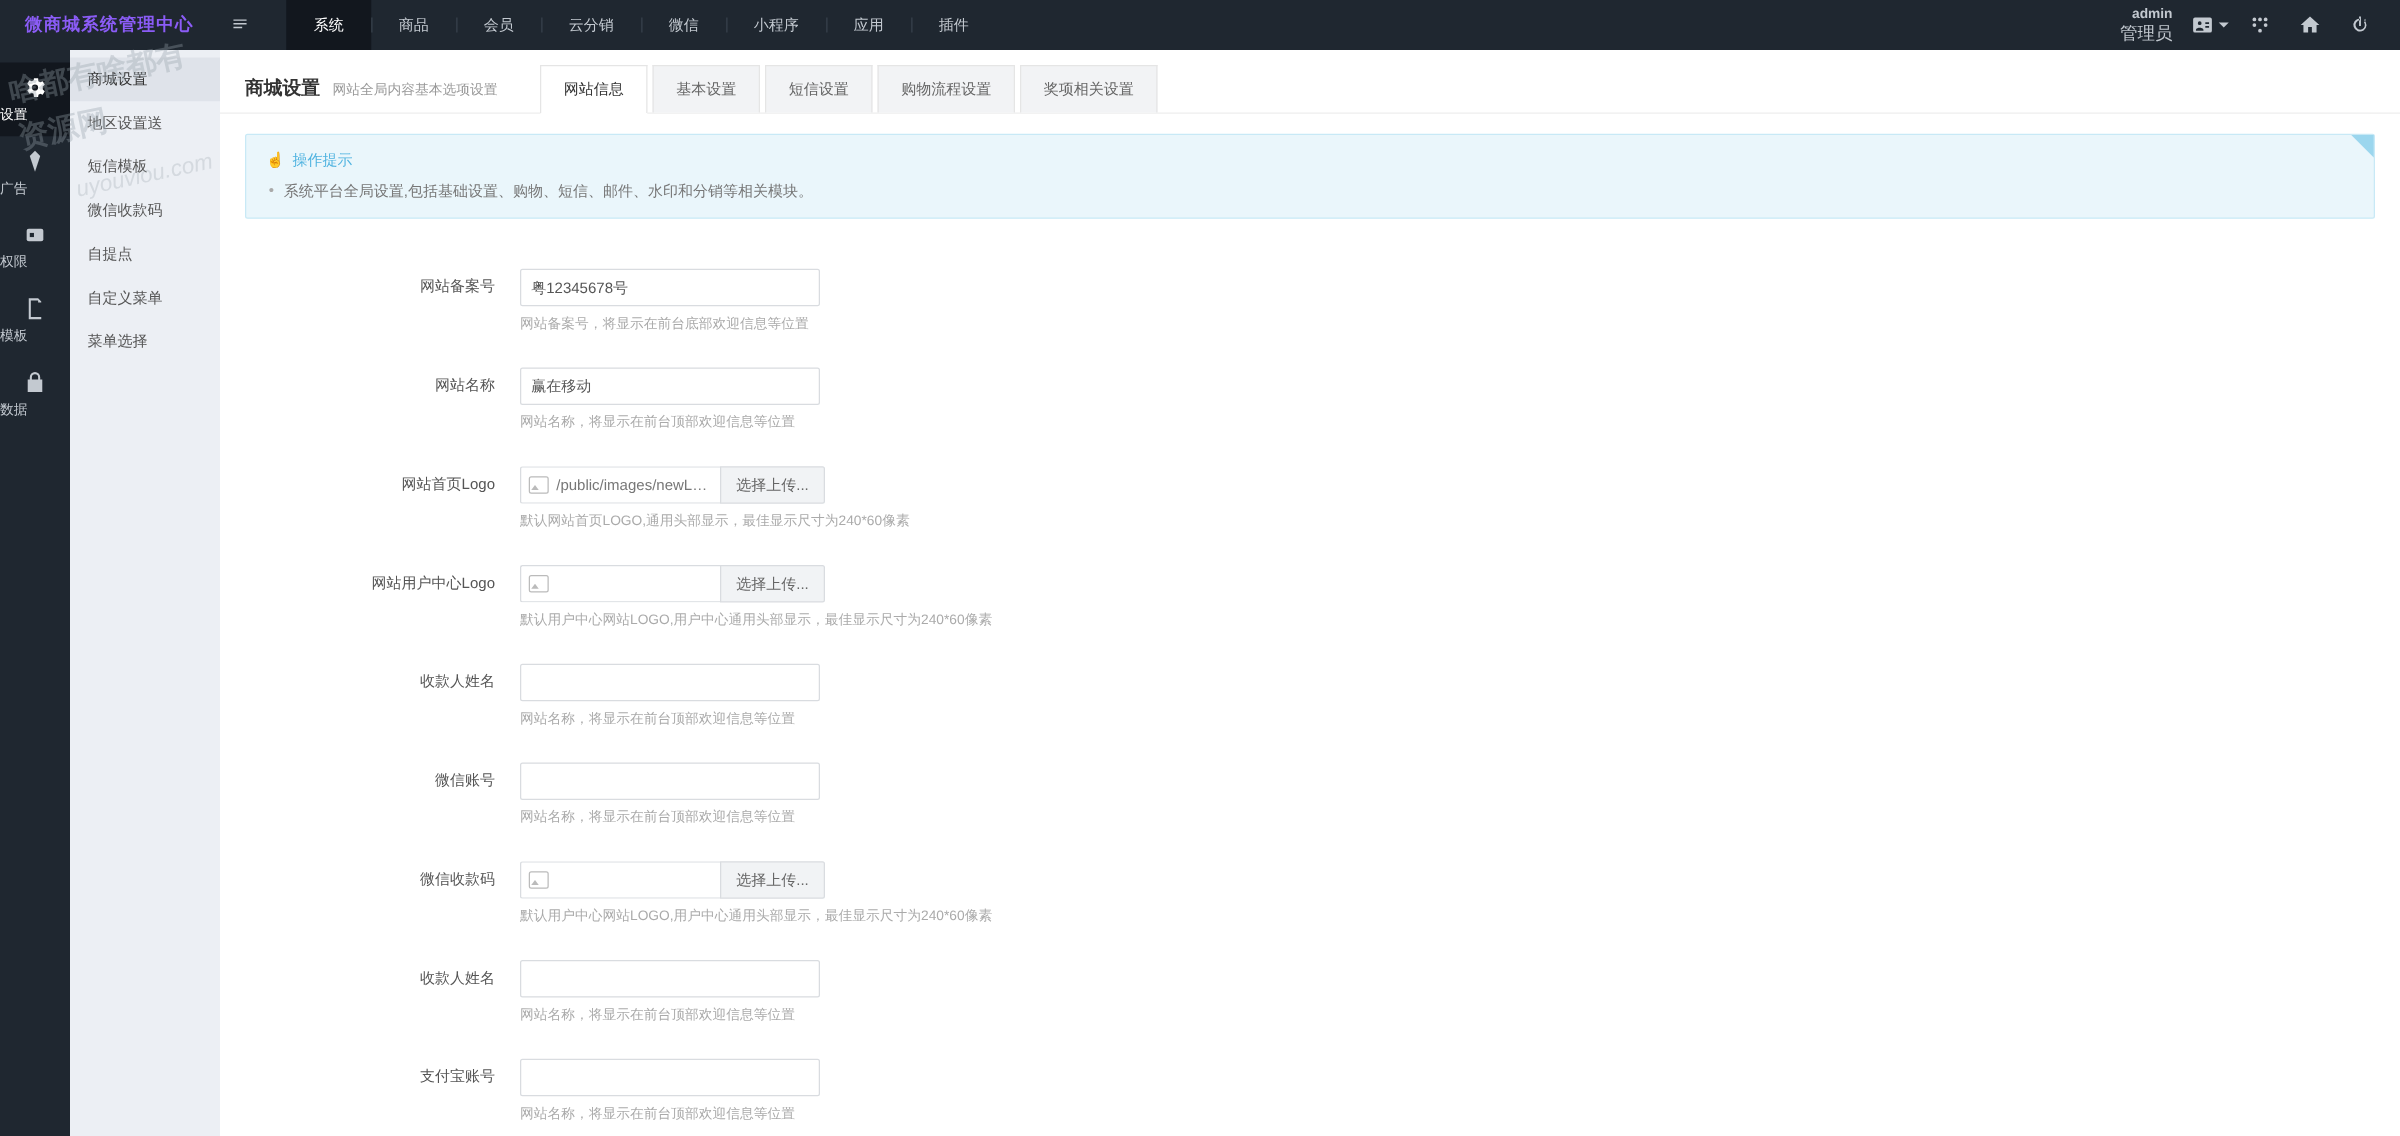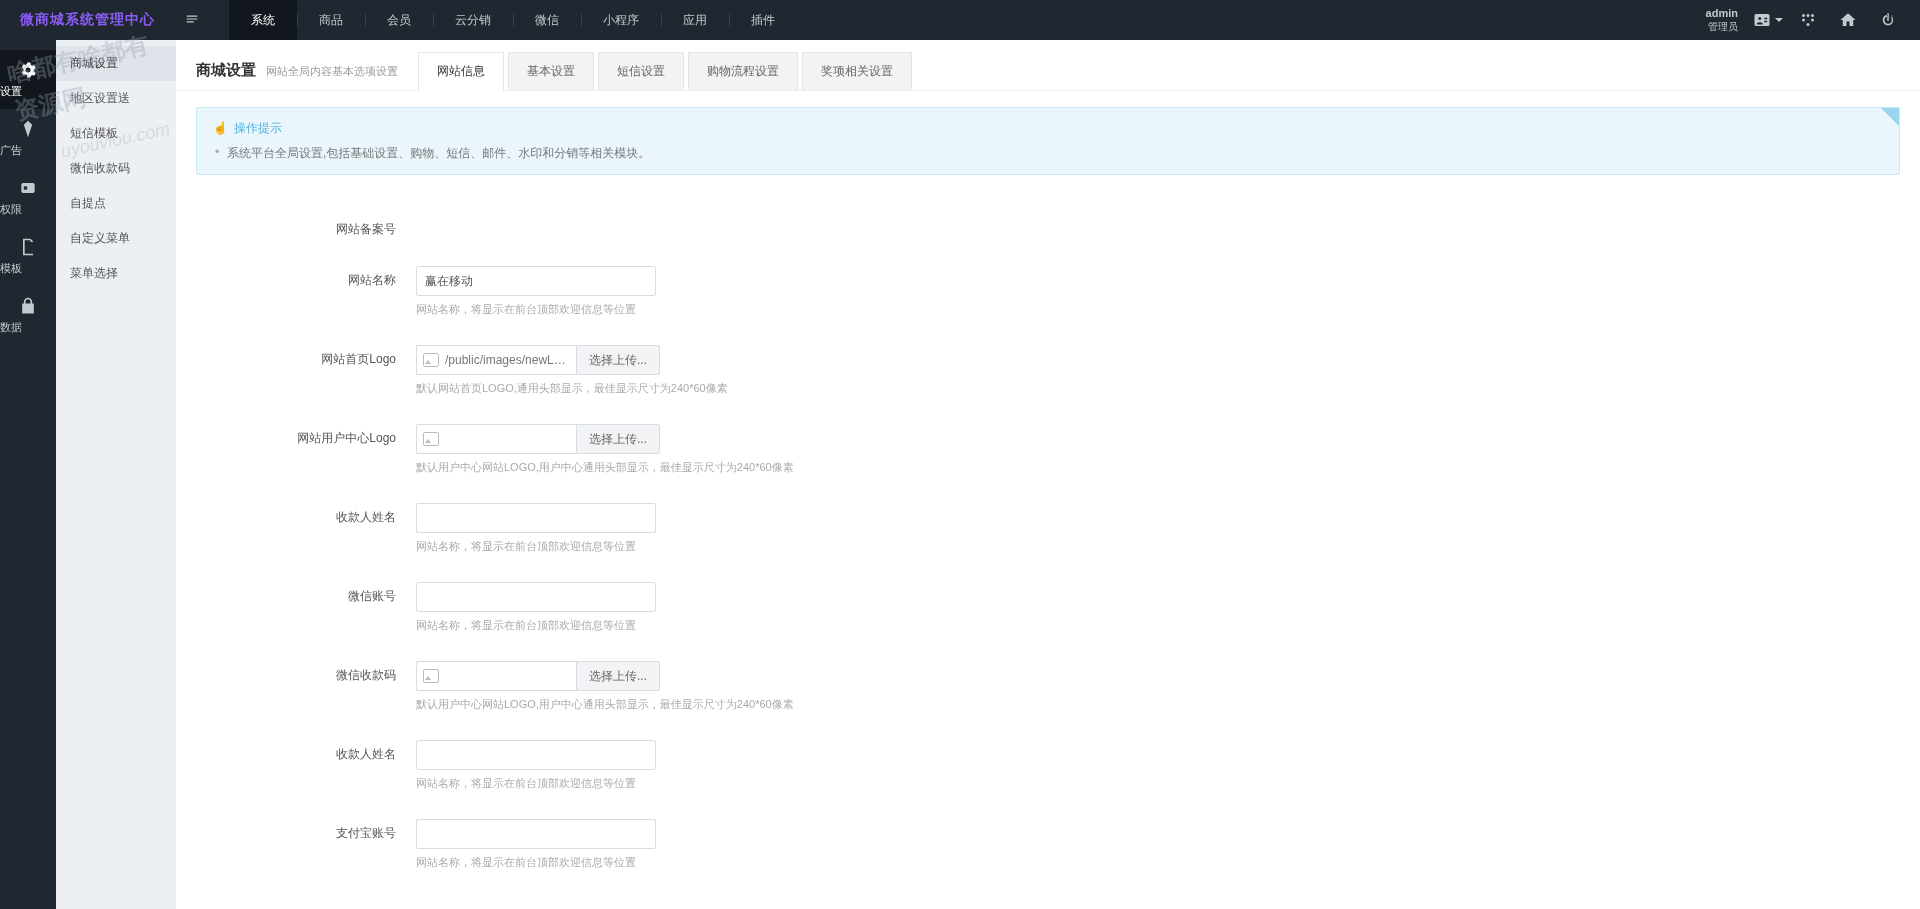--- a/index.html
+++ b/index.html
@@ -8,21 +8,21 @@
 .topbar { height: 40px; background: #1f2730; display: flex; align-items: center; color: #c3c9d0; }
 .logo { color: #8b5cf6; font-size: 14px; font-weight: bold; padding: 0 16px 0 20px; letter-spacing: 1px; }
 .collapse-btn { padding: 0 14px; cursor: pointer; }
 .top-nav { display: flex; height: 100%; padding-left: 16px; }
 .top-nav-item { padding: 0 22px; display: flex; align-items: center; cursor: pointer; color: #c3c9d0; position: relative; }
 .top-nav-item.active { background: #12171e; color: #fff; }
 .top-nav-item + .top-nav-item::before { content: ""; position: absolute; left: 0; top: 14px; bottom: 14px; width: 1px; background: #39424c; }
 .top-right { margin-left: auto; display: flex; align-items: center; height: 100%; padding-right: 12px; }
 .user-block { text-align: right; padding: 0 10px; line-height: 1.2; color: #c3c9d0; }
 .user-block .u1 { font-size: 11px; font-weight: bold; }
-.user-block .u2 { font-size: 10px; }
+.user-block .u2 { font-size: 14px; }
 .top-icon { width: 40px; height: 40px; display: flex; align-items: center; justify-content: center; cursor: pointer; color: #c3c9d0; }
 .top-icon svg { width: 18px; height: 18px; fill: currentColor; }
 .caret { width: 0; height: 0; border-left: 4px solid transparent; border-right: 4px solid transparent; border-top: 4px solid #c3c9d0; display: inline-block; margin-left: 4px; vertical-align: middle; }
 
 .layout { display: flex; height: calc(100% - 40px); }
 .sidebar-icons { width: 56px; background: #1f2730; display: flex; flex-direction: column; align-items: center; padding-top: 10px; }
 .sb-icon { width: 56px; padding: 10px 0; text-align: left; color: #c3c9d0; cursor: pointer; }
 .sb-icon.active { background: #12171e; color: #fff; }
 .sb-icon svg { width: 20px; height: 20px; fill: currentColor; display: block; margin: 0 auto 4px; }
 .sb-icon span { font-size: 11px; display: block; }
@@ -30,21 +30,21 @@
 .sidebar-sub { width: 120px; background: #eceff4; padding-top: 6px; }
 .sub-item { padding: 9px 14px; color: #555; cursor: pointer; font-size: 12px; }
 .sub-item.active { background: #dfe3ea; color: #333; }
 
 .content { flex: 1; background: #fff; overflow-y: auto; padding: 0; }
 .content-header { padding: 12px 20px 0 20px; border-bottom: 1px solid #eee; display: flex; align-items: baseline; }
 .page-title { font-size: 15px; color: #333; font-weight: 600; margin-right: 10px; }
 .page-sub { font-size: 11px; color: #999; }
 .tabs { display: flex; margin-left: 20px; }
 .tab { padding: 10px 18px; background: #f2f3f5; color: #666; margin-right: 4px; cursor: pointer; font-size: 12px; border: 1px solid #e5e5e5; border-bottom: none; }
-.tab.active { background: #fff; color: #333; border-bottom: 1px solid #fff; margin-bottom: -1px; }
+.tab.active { background: #fff; color: #333; border-bottom: 1px solid #fff; margin-bottom: -1px; margin-left: 14px; }
 
 .alert { margin: 16px 20px; background: #eaf6fb; border: 1px solid #c8e9f6; padding: 12px 16px; position: relative; border-radius: 2px; }
 .alert-title { color: #4fb3e0; font-weight: 500; margin-bottom: 8px; }
 .alert-title .hand { margin-right: 6px; color: #f5a623; }
 .alert-body { color: #777; padding-left: 14px; position: relative; }
 .alert-body::before { content: "•"; position: absolute; left: 2px; color: #aaa; }
 .alert-corner { position: absolute; top: 0; right: 0; width: 0; height: 0; border-top: 18px solid #9bd6ee; border-left: 18px solid transparent; }
 
 .form { padding: 10px 20px 40px; }
 .form-row { display: flex; align-items: flex-start; padding: 14px 0; }
@@ -174,20 +174,21 @@
 
     <div class="alert">
       <div class="alert-corner"></div>
       <div class="alert-title"><span class="hand">☝</span><span>操作提示</span></div>
       <div class="alert-body">系统平台全局设置,包括基础设置、购物、短信、邮件、水印和分销等相关模块。</div>
     </div>
 
     <div class="form" id="form">
         <div class="form-row">
           <div class="form-label">网站备案号</div>
+          <div class="form-control"><input class="input-text" value="粤12345678号" style=""><div class="help">网站备案号，将显示在前台底部欢迎信息等位置</div></div>
         </div>
         <div class="form-row">
           <div class="form-label">网站名称</div>
           <div class="form-control"><input class="input-text" value="赢在移动" style=""><div class="help">网站名称，将显示在前台顶部欢迎信息等位置</div></div>
         </div>
         <div class="form-row">
           <div class="form-label">网站首页Logo</div>
           <div class="form-control">
             <div class="upload-wrap">
               <div class="upload-path">/public/images/newLogo.pn</div>

